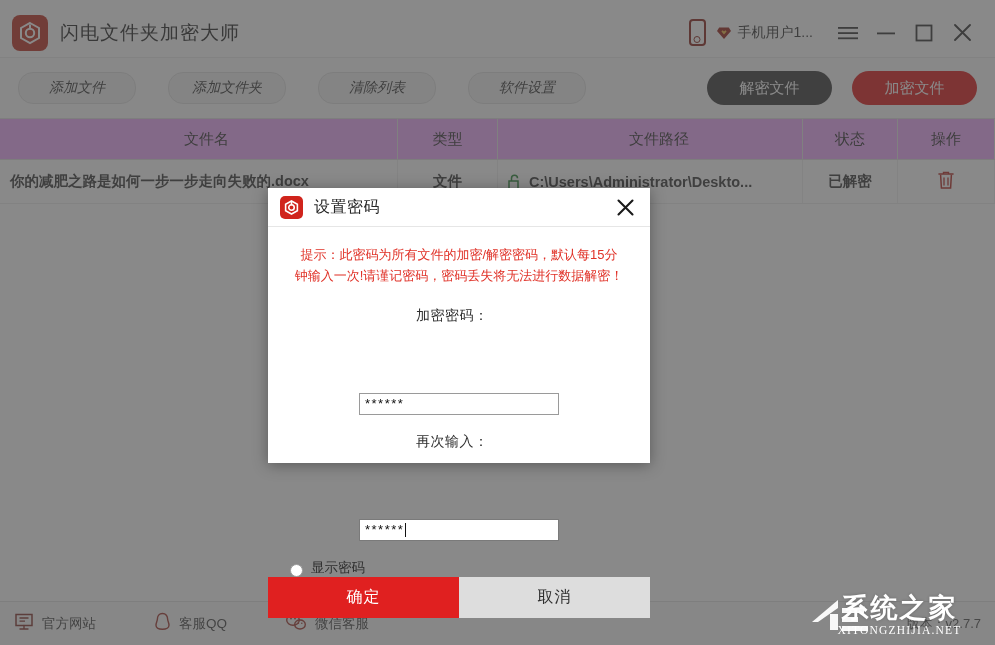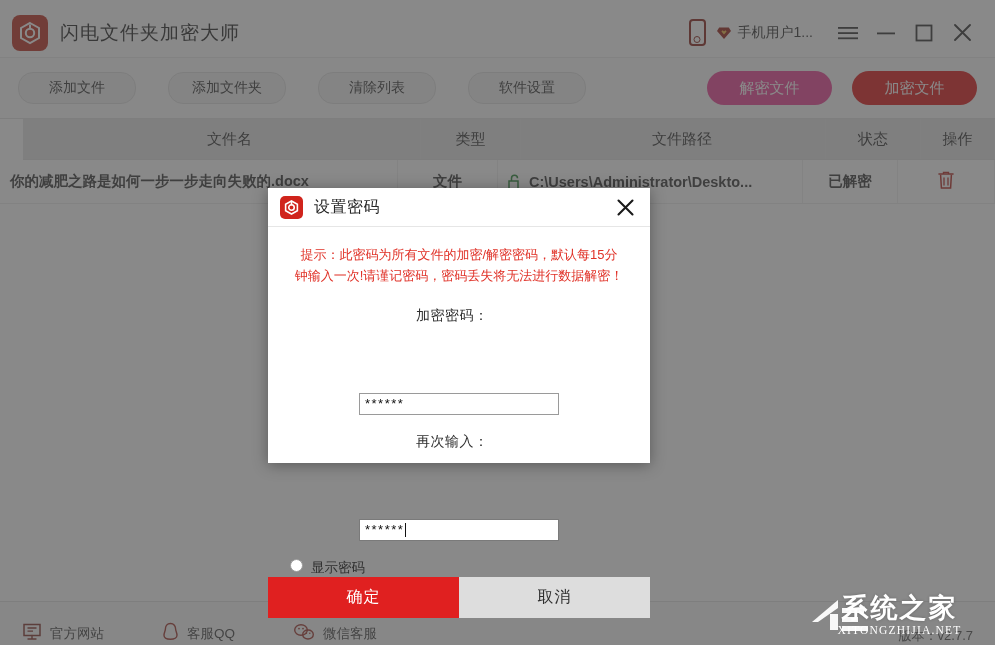--- a/index.html
+++ b/index.html
@@ -47,35 +47,34 @@
   
   .toolbar{
     height:62px;flex:0 0 62px;background:#fbfbfb;
     border-bottom:1px solid #e3e3e3;border-top:1px solid #ececec;
     display:flex;align-items:center;box-sizing:border-box;padding:0 18px;
   }
   .tool-btn{
     height:30px;min-width:88px;padding:0 14px;margin-right:32px;
     background:#f2f2f2;border:1px solid #e0e0e0;border-radius:15px;
     font-size:14px;color:#3d3d3d;
-    display:flex;align-items:center;justify-content:center;cursor:pointer;
+    display:flex;align-items:center;justify-content:center;cursor:pointer;font-style:italic;
   }
   .tool-spacer{flex:1 1 auto;}
   .action-btn{
     height:34px;width:125px;border-radius:17px;border:none;
     font-size:15px;color:#fff;cursor:pointer;
     display:flex;align-items:center;justify-content:center;
   }
-  .decrypt{background:#ec4899;margin-right:20px;}
+  .decrypt{background:#404040;margin-right:20px;}
   .encrypt{background:#e02020;}
   
   .table-head{
-    height:40px;flex:0 0 40px;background:#e5e5e5;display:flex;align-items:stretch;
+    height:40px;flex:0 0 40px;background:#f0abfc;display:flex;align-items:stretch;
     border-bottom:1px solid #e0e0e0;
-    margin-left:23px;
   }
   .table-head .th{
     display:flex;align-items:center;justify-content:center;
     font-size:15px;color:#3a3a3a;border-right:1px solid #e8e8e8;
     box-sizing:border-box;
   }
   .table-body{flex:1 1 auto;background:#ffffff;overflow:hidden;}
   .row{
     height:43px;display:flex;align-items:stretch;border-bottom:1px solid #ececec;
   }
@@ -87,21 +86,21 @@
   .c-name{flex:0 0 398px;justify-content:flex-start;padding-left:16px;}
   .c-type{flex:0 0 100px;justify-content:center;}
   .c-path{flex:0 0 305px;justify-content:flex-start;padding-left:18px;}
   .c-state{flex:0 0 95px;justify-content:center;}
   .c-op{flex:1 1 auto;justify-content:center;border-right:none;}
   .lock-icon{margin-right:8px;display:flex;align-items:center;flex:0 0 auto;}
   .trash{cursor:pointer;}
   
   .footer{
     height:44px;flex:0 0 44px;border-top:1px solid #e2e2e2;background:#fafafa;
-    display:flex;align-items:flex-end;padding:0 22px;box-sizing:border-box;
+    display:flex;align-items:center;padding:0 14px;box-sizing:border-box;
   }
   .foot-link{display:flex;align-items:center;margin-right:58px;cursor:pointer;}
   .foot-link .lbl{font-size:13.5px;color:#4a4a4a;margin-left:8px;white-space:nowrap;}
   .foot-spacer{flex:1 1 auto;}
   .version{font-size:13px;color:#555;}
   
   .watermark{
     position:absolute;right:8px;bottom:2px;width:175px;height:55px;
     display:flex;flex-direction:column;align-items:center;justify-content:center;
     pointer-events:none;
@@ -138,21 +137,21 @@
   .field{display:flex;align-items:center;margin-bottom:18px;flex-direction:column;}
   .field .lab{font-size:14px;color:#2f2f2f;width:86px;flex:0 0 86px;letter-spacing:.5px;}
   .field .inp{
     width:200px;height:22px;border:1px solid #9a9a9a;background:#fff;
     font-size:13px;color:#111;font-family:"Liberation Sans",sans-serif;
     padding:0 5px;box-sizing:border-box;display:flex;align-items:center;
     letter-spacing:1.5px;
   }
   .field .inp.focused{border-color:#7a7a7a;}
   .caret{display:inline-block;width:1px;height:14px;background:#111;margin-left:1px;}
-  .checkrow{display:flex;align-items:flex-start;margin-top:2px;}
+  .checkrow{display:flex;align-items:flex-end;margin-top:2px;}
   .radio{
     width:13px;height:13px;border:1px solid #9a9a9a;border-radius:50%;
     background:#fff;flex:0 0 13px;box-sizing:border-box;cursor:pointer;
   }
   .checkrow .lbl{font-size:13.5px;color:#2f2f2f;margin-left:8px;}
   .dlg-foot{height:41px;flex:0 0 41px;display:flex;}
   .dlg-btn{
     flex:1 1 50%;display:flex;align-items:center;justify-content:center;
     font-size:16px;cursor:pointer;letter-spacing:1px;
   }

